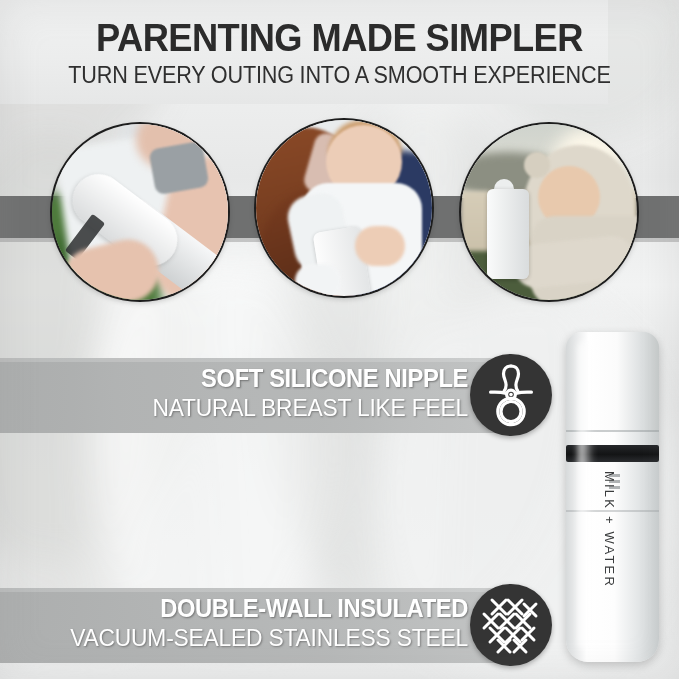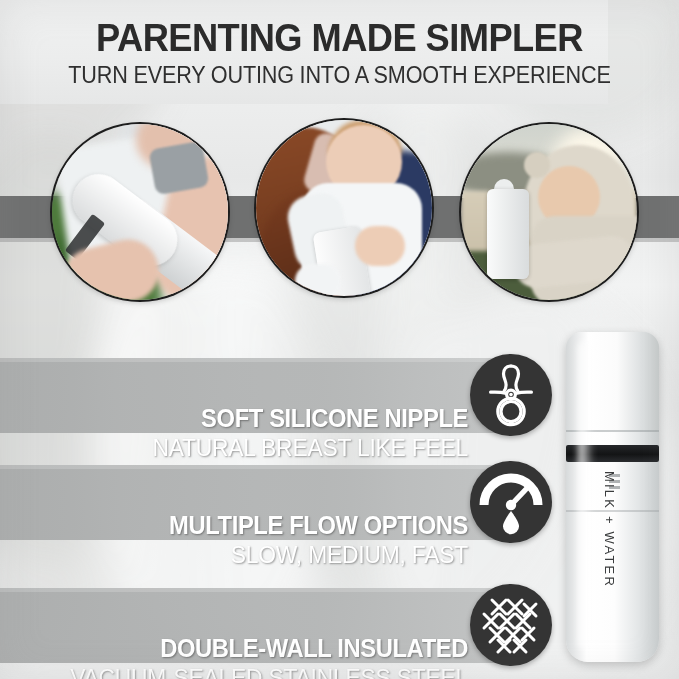--- a/index.html
+++ b/index.html
@@ -99,21 +99,21 @@
   .p3-ear{left:36%;top:16%;width:26px;height:26px;border-radius:50%;background:#d6cfc0;filter:blur(1px);}
   .p3-face{left:44%;top:24%;width:62px;height:62px;border-radius:50%;background:#e8c9ad;filter:blur(1.2px);}
   .p3-body{left:40%;top:52%;width:150px;height:90px;border-radius:24px;background:#d9d3c6;filter:blur(1.8px);}
   .p3-arm{left:30%;top:66%;width:120px;height:44px;border-radius:22px;background:#ded8cc;filter:blur(1.8px);transform:rotate(-6deg);}
 
   
   .feature{position:absolute;left:0;width:530px;height:75px;}
   .f-band{position:absolute;left:0;top:0;width:510px;height:75px;
     background:linear-gradient(90deg,rgba(168,170,170,.92) 0%,rgba(176,178,178,.9) 62%,rgba(186,188,188,.85) 100%);}
   .f-band:after{content:"";position:absolute;left:0;top:0;width:100%;height:4px;background:rgba(255,255,255,.18);}
-  .f-text{position:absolute;left:0;top:0;width:468px;text-align:right;padding-right:4px;margin-top:40px;}
+  .f-text{position:absolute;left:0;top:0;width:468px;text-align:right;padding-right:4px;}
   .f-title{margin-top:6px;font-size:25px;line-height:29px;font-weight:700;color:#ffffff;
     letter-spacing:-.4px;transform:scaleX(.95);transform-origin:right center;white-space:nowrap;
     text-shadow:1px 1px 2px rgba(60,60,60,.55);}
   .f-sub{font-size:24px;line-height:29px;font-weight:400;color:#ffffff;letter-spacing:-.2px;
     transform:scaleX(.95);transform-origin:right center;white-space:nowrap;
     text-shadow:1px 1px 2px rgba(60,60,60,.5);}
   .f-icon{position:absolute;width:82px;height:82px;border-radius:50%;background:#343434;
     box-shadow:0 2px 5px rgba(0,0,0,.3);}
   .r1{top:358px;} .r2{top:465px;} .r3{top:588px;}
   .r1 .f-icon,.r2 .f-icon,.r3 .f-icon{left:470px;top:-4px;}
@@ -236,35 +236,20 @@
           <path d="M45.6 39.4c4.6-1.2 9.6-1.6 15.8-1.2"></path>
           <circle cx="41" cy="40.5" r="4.4"></circle>
           <circle cx="41" cy="57.5" r="13.2"></circle>
           <circle cx="41" cy="57.5" r="10"></circle>
         </g>
         <circle cx="41" cy="40.5" r="1.8" fill="#ffffff"></circle>
       </svg>
     </div>
   </div>
 
-  <div class="feature r2">
-    <div class="f-band"></div>
-    <div class="f-text">
-      <div class="f-title">MULTIPLE FLOW OPTIONS</div>
-      <div class="f-sub">SLOW, MEDIUM, FAST</div>
-    </div>
-    <div class="f-icon">
-      <svg width="82" height="82" viewBox="0 0 82 82" aria-hidden="true">
-        <path d="M14 44a27 27 0 0 1 54 0" fill="none" stroke="#ffffff" stroke-width="9" stroke-linecap="butt"></path>
-        <path d="M41 44 L60 24" stroke="#ffffff" stroke-width="5.4" stroke-linecap="round"></path>
-        <circle cx="41" cy="44" r="5.2" fill="#ffffff"></circle>
-        <path d="M41 50c0 0-8 10.5-8 15.2a8 8 0 0 0 16 0C49 60.5 41 50 41 50z" fill="#ffffff"></path>
-      </svg>
-    </div>
-  </div>
 
   <div class="feature r3">
     <div class="f-band"></div>
     <div class="f-text">
       <div class="f-title">DOUBLE-WALL INSULATED</div>
       <div class="f-sub">VACUUM-SEALED STAINLESS STEEL</div>
     </div>
     <div class="f-icon">
       <svg width="82" height="82" viewBox="0 0 82 82" aria-hidden="true">
         <g stroke="#ffffff" stroke-width="3" stroke-linecap="round">

